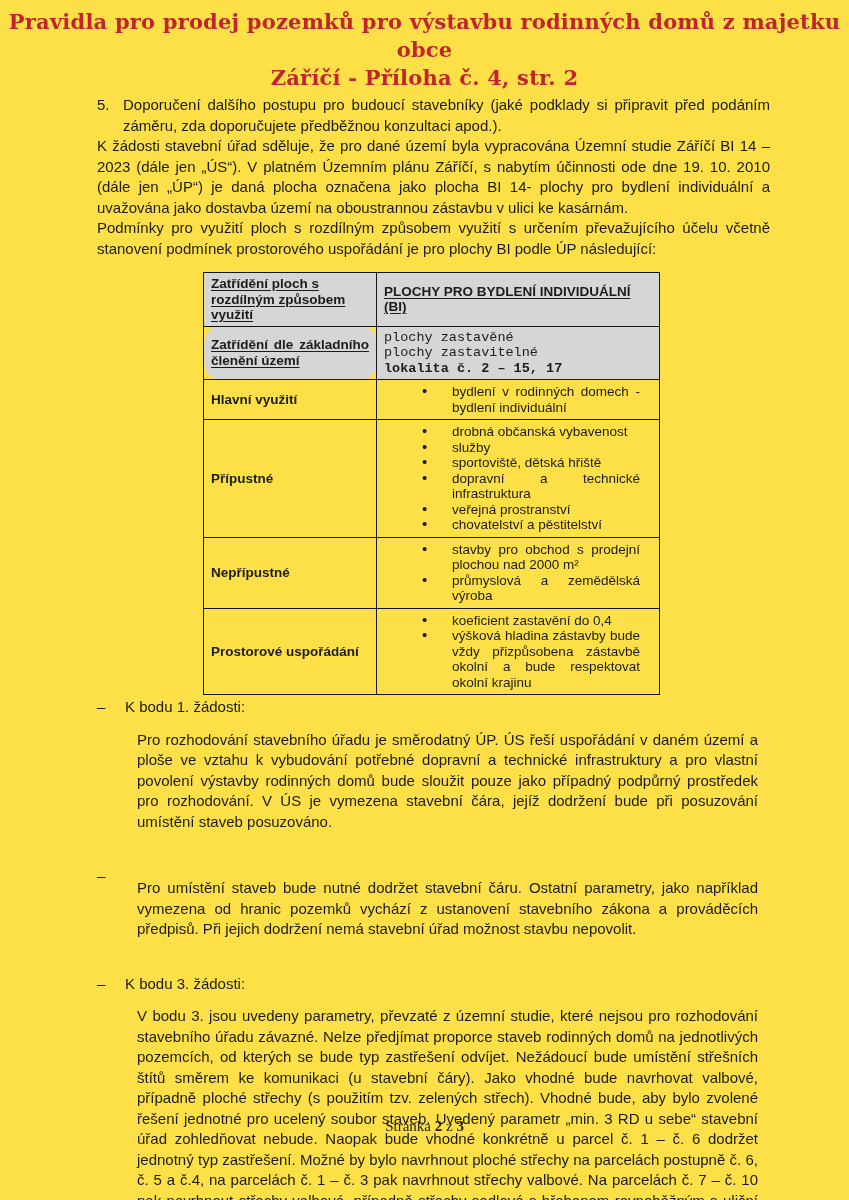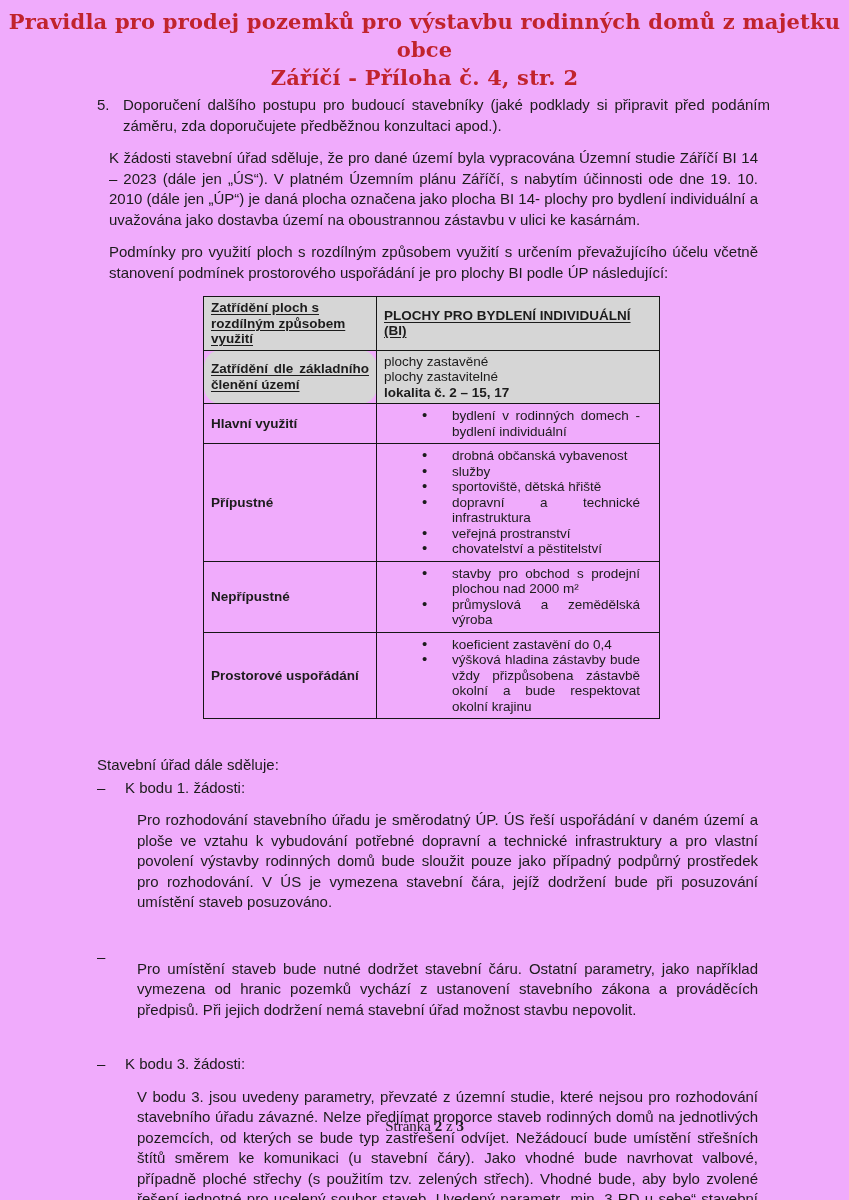--- a/index.html
+++ b/index.html
@@ -1,19 +1,19 @@
 <!DOCTYPE html>
 <html lang="cs"><head>
 <meta charset="utf-8">
 <style>
   html,body{margin:0;padding:0;background:#ffffff;}
   .page{
     position:relative;
     width:849px;height:1200px;
-    background:#f0abfc;
+    background:#fde047;
     overflow:hidden;
     font-family:"Liberation Sans", sans-serif;
     color:#1c1c1c;
     box-sizing:border-box;
     padding-top:8px;
   }
   .title{
     margin:0;
     text-align:center;
     font-family:"DejaVu Serif", serif;
@@ -24,42 +24,42 @@
     letter-spacing:0.2px;
   }
   .content{
     margin:0 79px 0 97px; 
     font-size:15px;
     line-height:20.5px;
   }
   .item5{display:flex;margin-top:3px;}
   .inum{flex:0 0 26px;}
   .itext{flex:1;text-align:justify;}
-  p.para{margin:12px;text-align:justify;}
+  p.para{margin:0;text-align:justify;}
   .mt16{margin-top:16px;}
   
   .tblwrap{margin:13px 0 0 106px;}
   table.landuse{
     border-collapse:collapse;
     width:457px;
     font-size:13.5px;
     line-height:15.5px;
     border:1px solid #8b5cf6;
   }
   table.landuse td{
     border:1px solid #161616;
     padding:3px 7px;
     vertical-align:middle;
   }
   td.lblcell{width:158px;font-weight:bold;}
   td.graybg{background:#d6d6d6;}
   .u{text-decoration:underline;text-underline-offset:2px;}
   td.justlbl{text-align:justify;border-radius:17px;}
   td.valcell{vertical-align:top;}
-  .clsline{line-height:15.5px;}
+  .clsline{line-height:15.5px;font-family:Liberation Mono, monospace;}
   .b{font-weight:bold;}
   ul.blts{margin:1px 12px;padding-left:56px;list-style:none;}
   ul.blts li{position:relative;text-align:justify;}
   ul.blts li::before{content:"\2022";position:absolute;left:-30px;top:-1px;font-size:15px;}
   
   .lead{margin-top:36px;}
   .kitem{display:flex;}
   .kitem.first{margin-top:2px;}
   .kitem{margin-top:22px;}
   .kitem.first{margin-top:2px;}
@@ -144,21 +144,20 @@
             <ul class="blts">
               <li>koeficient zastavění do 0,4</li>
               <li>výšková hladina zástavby bude vždy přizpůsobena zástavbě okolní a bude respektovat okolní krajinu</li>
             </ul>
           </td>
         </tr>
       </tbody>
         </table>
     </div>
 
-    <div class="lead">Stavební úřad dále sděluje:</div>
 
     <div class="kitem first">
       <span class="dash">–</span>
       <div class="kbody">
         <div class="khead">K bodu 1. žádosti:</div>
         <p class="kpara">Pro rozhodování stavebního úřadu je směrodatný ÚP. ÚS řeší uspořádání v daném území a ploše ve vztahu k vybudování potřebné dopravní a technické infrastruktury a pro vlastní povolení výstavby rodinných domů bude sloužit pouze jako případný podpůrný prostředek pro rozhodování. V ÚS je vymezena stavební čára, jejíž dodržení bude při posuzování umístění staveb posuzováno.</p>
       </div>
     </div>
 
     <div class="kitem">

